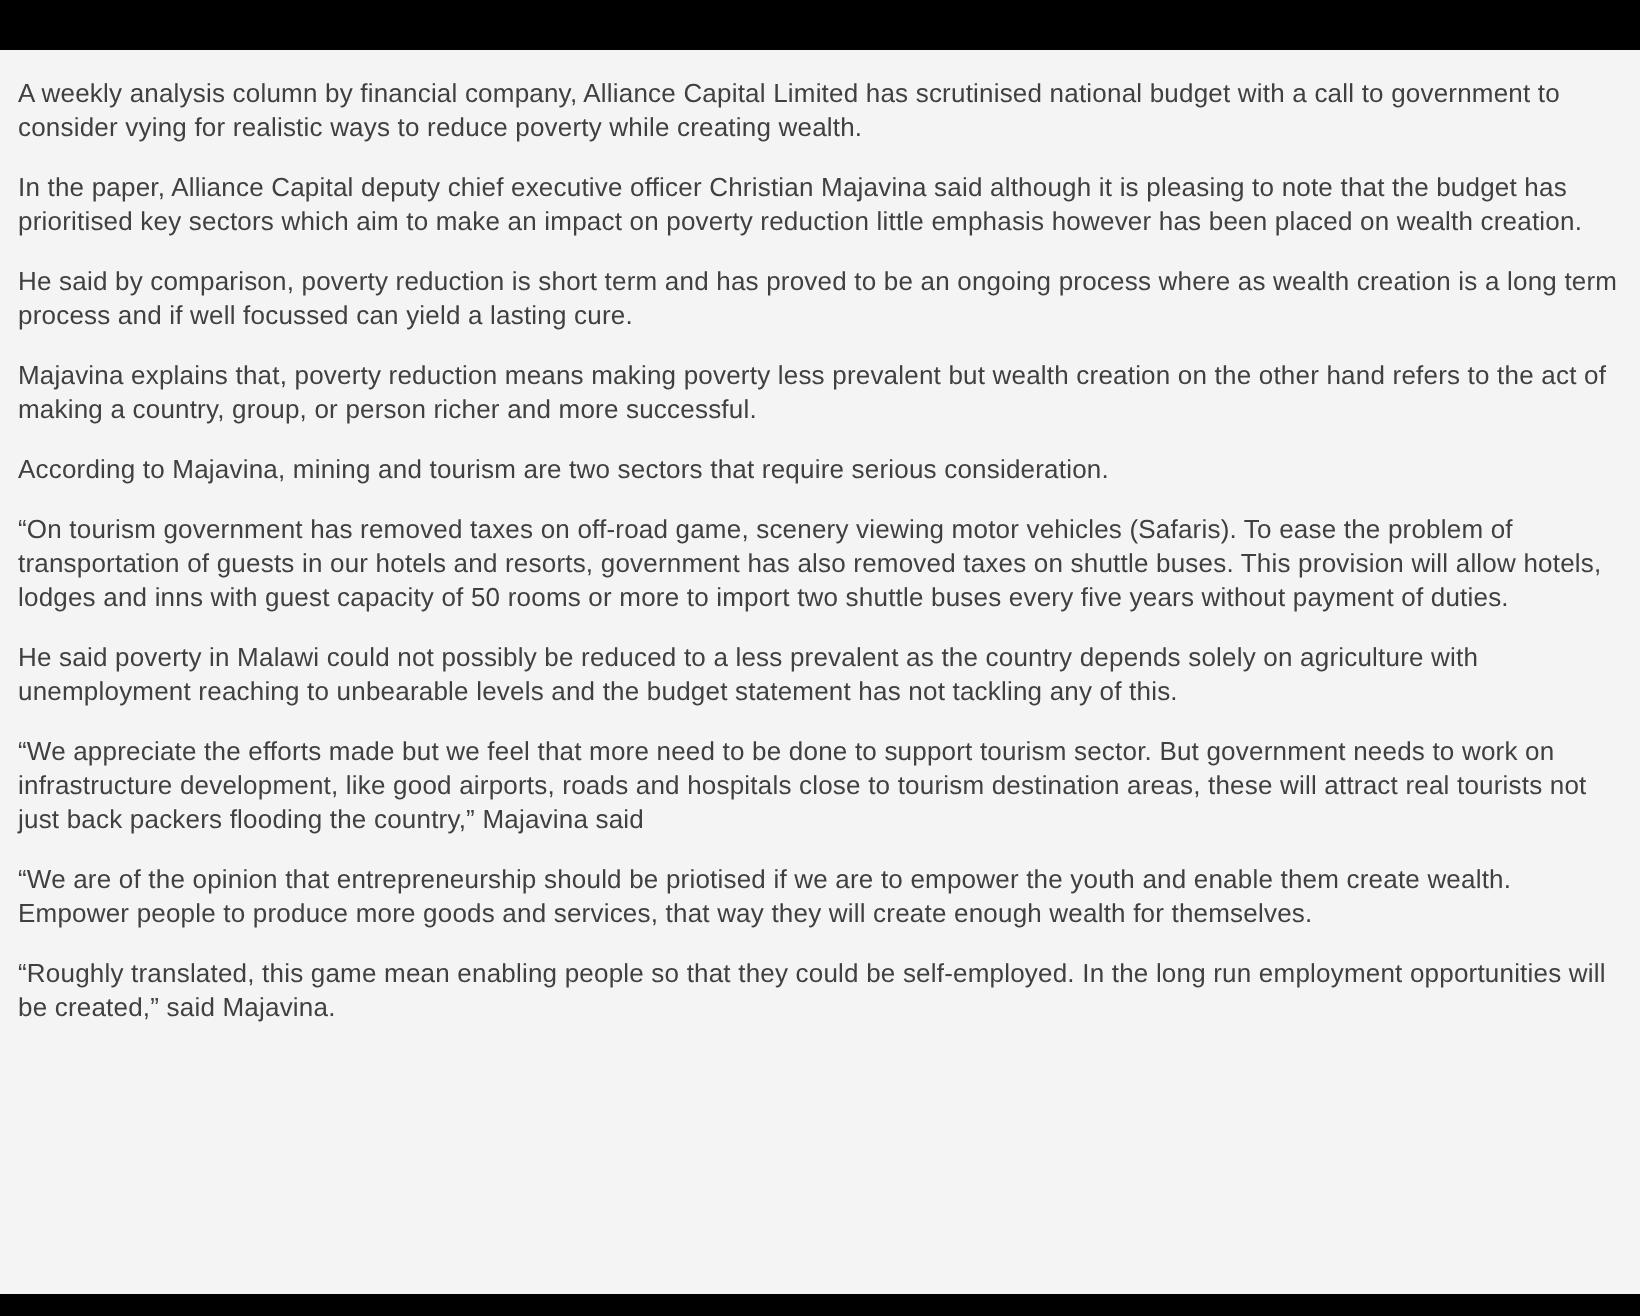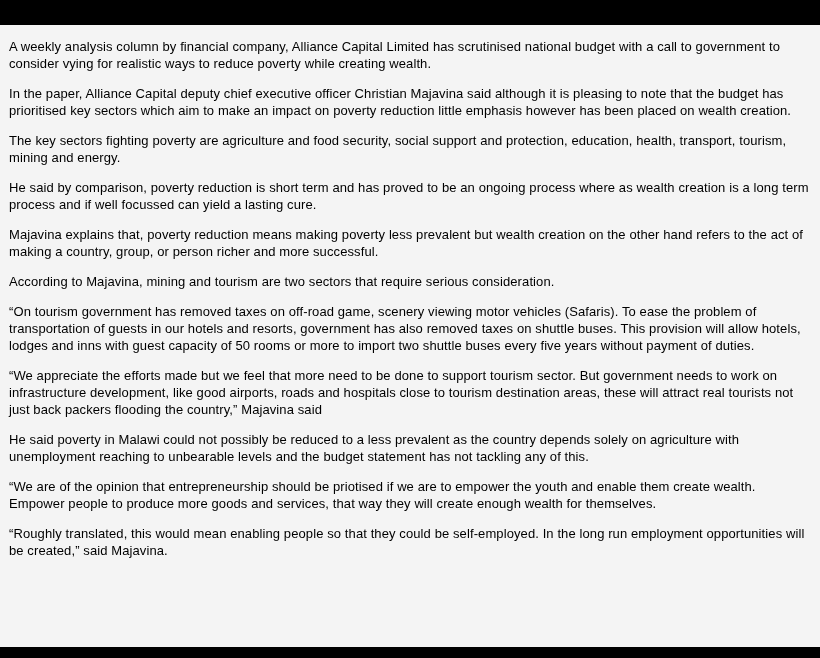--- a/index.html
+++ b/index.html
@@ -24,44 +24,43 @@
   .bar {
     width: 100%;
     flex: 0 0 auto;
     background: #000000;
   }
   .bar.top { height: 25px; }
   .bar.bottom { height: 11px; }
   .article {
     flex: 1 1 auto;
     padding: 13px 9px 0 9px;
-    color: #000000;
+    color: #404040;
     font-size: 13px;
     line-height: 17px;
     letter-spacing: 0.1px;
   }
   .article p {
     margin: 0 0 13px 0;
     padding: 0;
   }
 </style>
 </head>
 <body>
 
 <div class="page">
   <div class="bar top"></div>
 
   <div class="article">
     <p>A weekly analysis column by financial company, Alliance Capital Limited has scrutinised national budget with a call to government to consider vying for realistic ways to reduce poverty while creating wealth.</p>
     <p>In the paper, Alliance Capital deputy chief executive officer Christian Majavina said although it is pleasing to note that the budget has prioritised key sectors which aim to make an impact on poverty reduction little emphasis however has been placed on wealth creation.</p>
-    <p>The key sectors fighting poverty are agriculture and food security, social support and protection, education, health, transport, tourism, mining and energy.</p>
     <p>He said by comparison, poverty reduction is short term and has proved to be an ongoing process where as wealth creation is a long term process and if well focussed can yield a lasting cure.</p>
     <p>Majavina explains that, poverty reduction means making poverty less prevalent but wealth creation on the other hand refers to the act of making a country, group, or person richer and more successful.</p>
     <p>According to Majavina, mining and tourism are two sectors that require serious consideration.</p>
     <p>“On tourism government has removed taxes on off-road game, scenery viewing motor vehicles (Safaris). To ease the problem of transportation of guests in our hotels and resorts, government has also removed taxes on shuttle buses. This provision will allow hotels, lodges and inns with guest capacity of 50 rooms or more to import two shuttle buses every five years without payment of duties.</p>
+    <p>He said poverty in Malawi could not possibly be reduced to a less prevalent as the country depends solely on agriculture with unemployment reaching to unbearable levels and the budget statement has not tackling any of this.</p>
     <p>“We appreciate the efforts made but we feel that more need to be done to support tourism sector. But government needs to work on infrastructure development, like good airports, roads and hospitals close to tourism destination areas, these will attract real tourists not just back packers flooding the country,” Majavina said</p>
-    <p>He said poverty in Malawi could not possibly be reduced to a less prevalent as the country depends solely on agriculture with unemployment reaching to unbearable levels and the budget statement has not tackling any of this.</p>
     <p>“We are of the opinion that entrepreneurship should be priotised if we are to empower the youth and enable them create wealth. Empower people to produce more goods and services, that way they will create enough wealth for themselves.</p>
-    <p>“Roughly translated, this would mean enabling people so that they could be self-employed. In the long run employment opportunities will be created,” said Majavina.</p>
+    <p>“Roughly translated, this game mean enabling people so that they could be self-employed. In the long run employment opportunities will be created,” said Majavina.</p>
   </div>
 
   <div class="bar bottom"></div>
 </div>
 
 </body></html>

